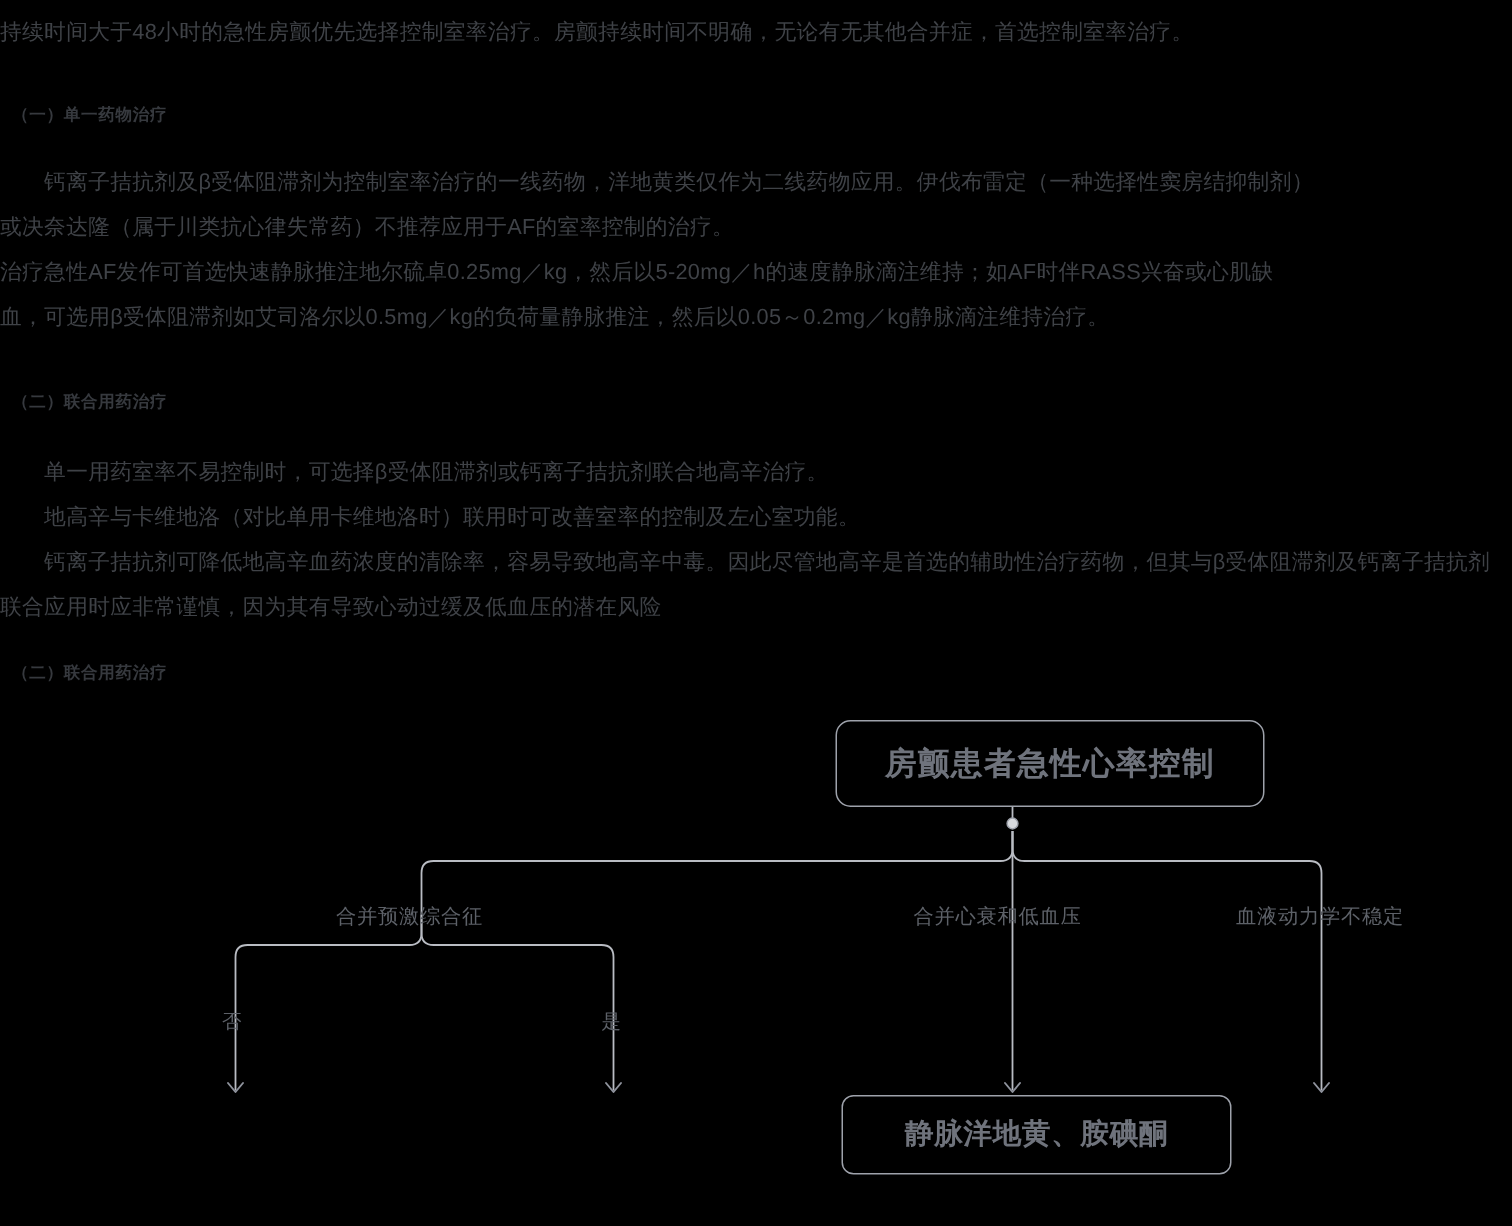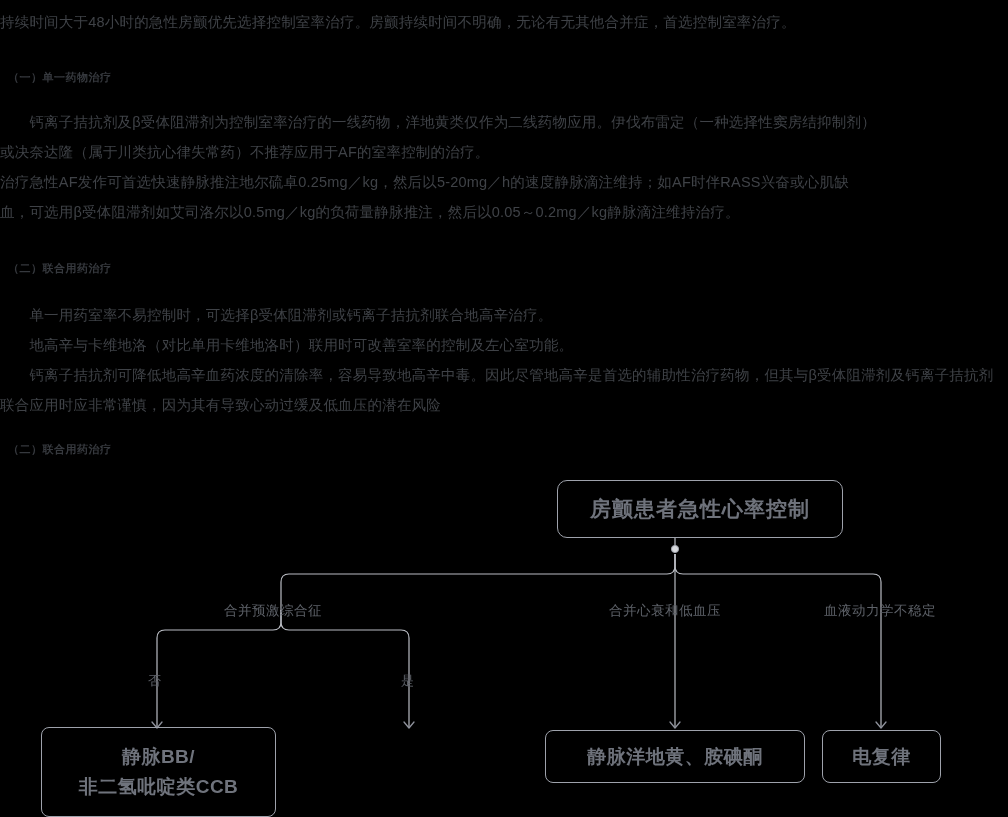--- a/index.html
+++ b/index.html
@@ -154,17 +154,14 @@
   </svg>
 
   <div class="node node-root" style="white-space: pre-line;">房颤患者急性心率控制</div>
 
   <div class="edge-label" id="label-preexcitation">合并预激综合征</div>
   <div class="edge-label" id="label-heart-failure">合并心衰和低血压</div>
   <div class="edge-label" id="label-hemodynamic">血液动力学不稳定</div>
   <div class="edge-label" id="label-no">否</div>
   <div class="edge-label" id="label-yes">是</div>
 
-  <div class="node node-leaf" id="leaf-1" style="white-space: pre-line;">静脉BB/
-非二氢吡啶类CCB</div>
-  <div class="node node-leaf" id="leaf-3" style="white-space: pre-line;">静脉洋地黄、胺碘酮</div>
-  <div class="node node-leaf" id="leaf-4" style="white-space: pre-line;">电复律</div>
+  <div class="node node-leaf" id="leaf-3" style="white-space: pre-line; margin-left: 16px;">静脉洋地黄、胺碘酮</div>
 </div>
 
 </body></html>

